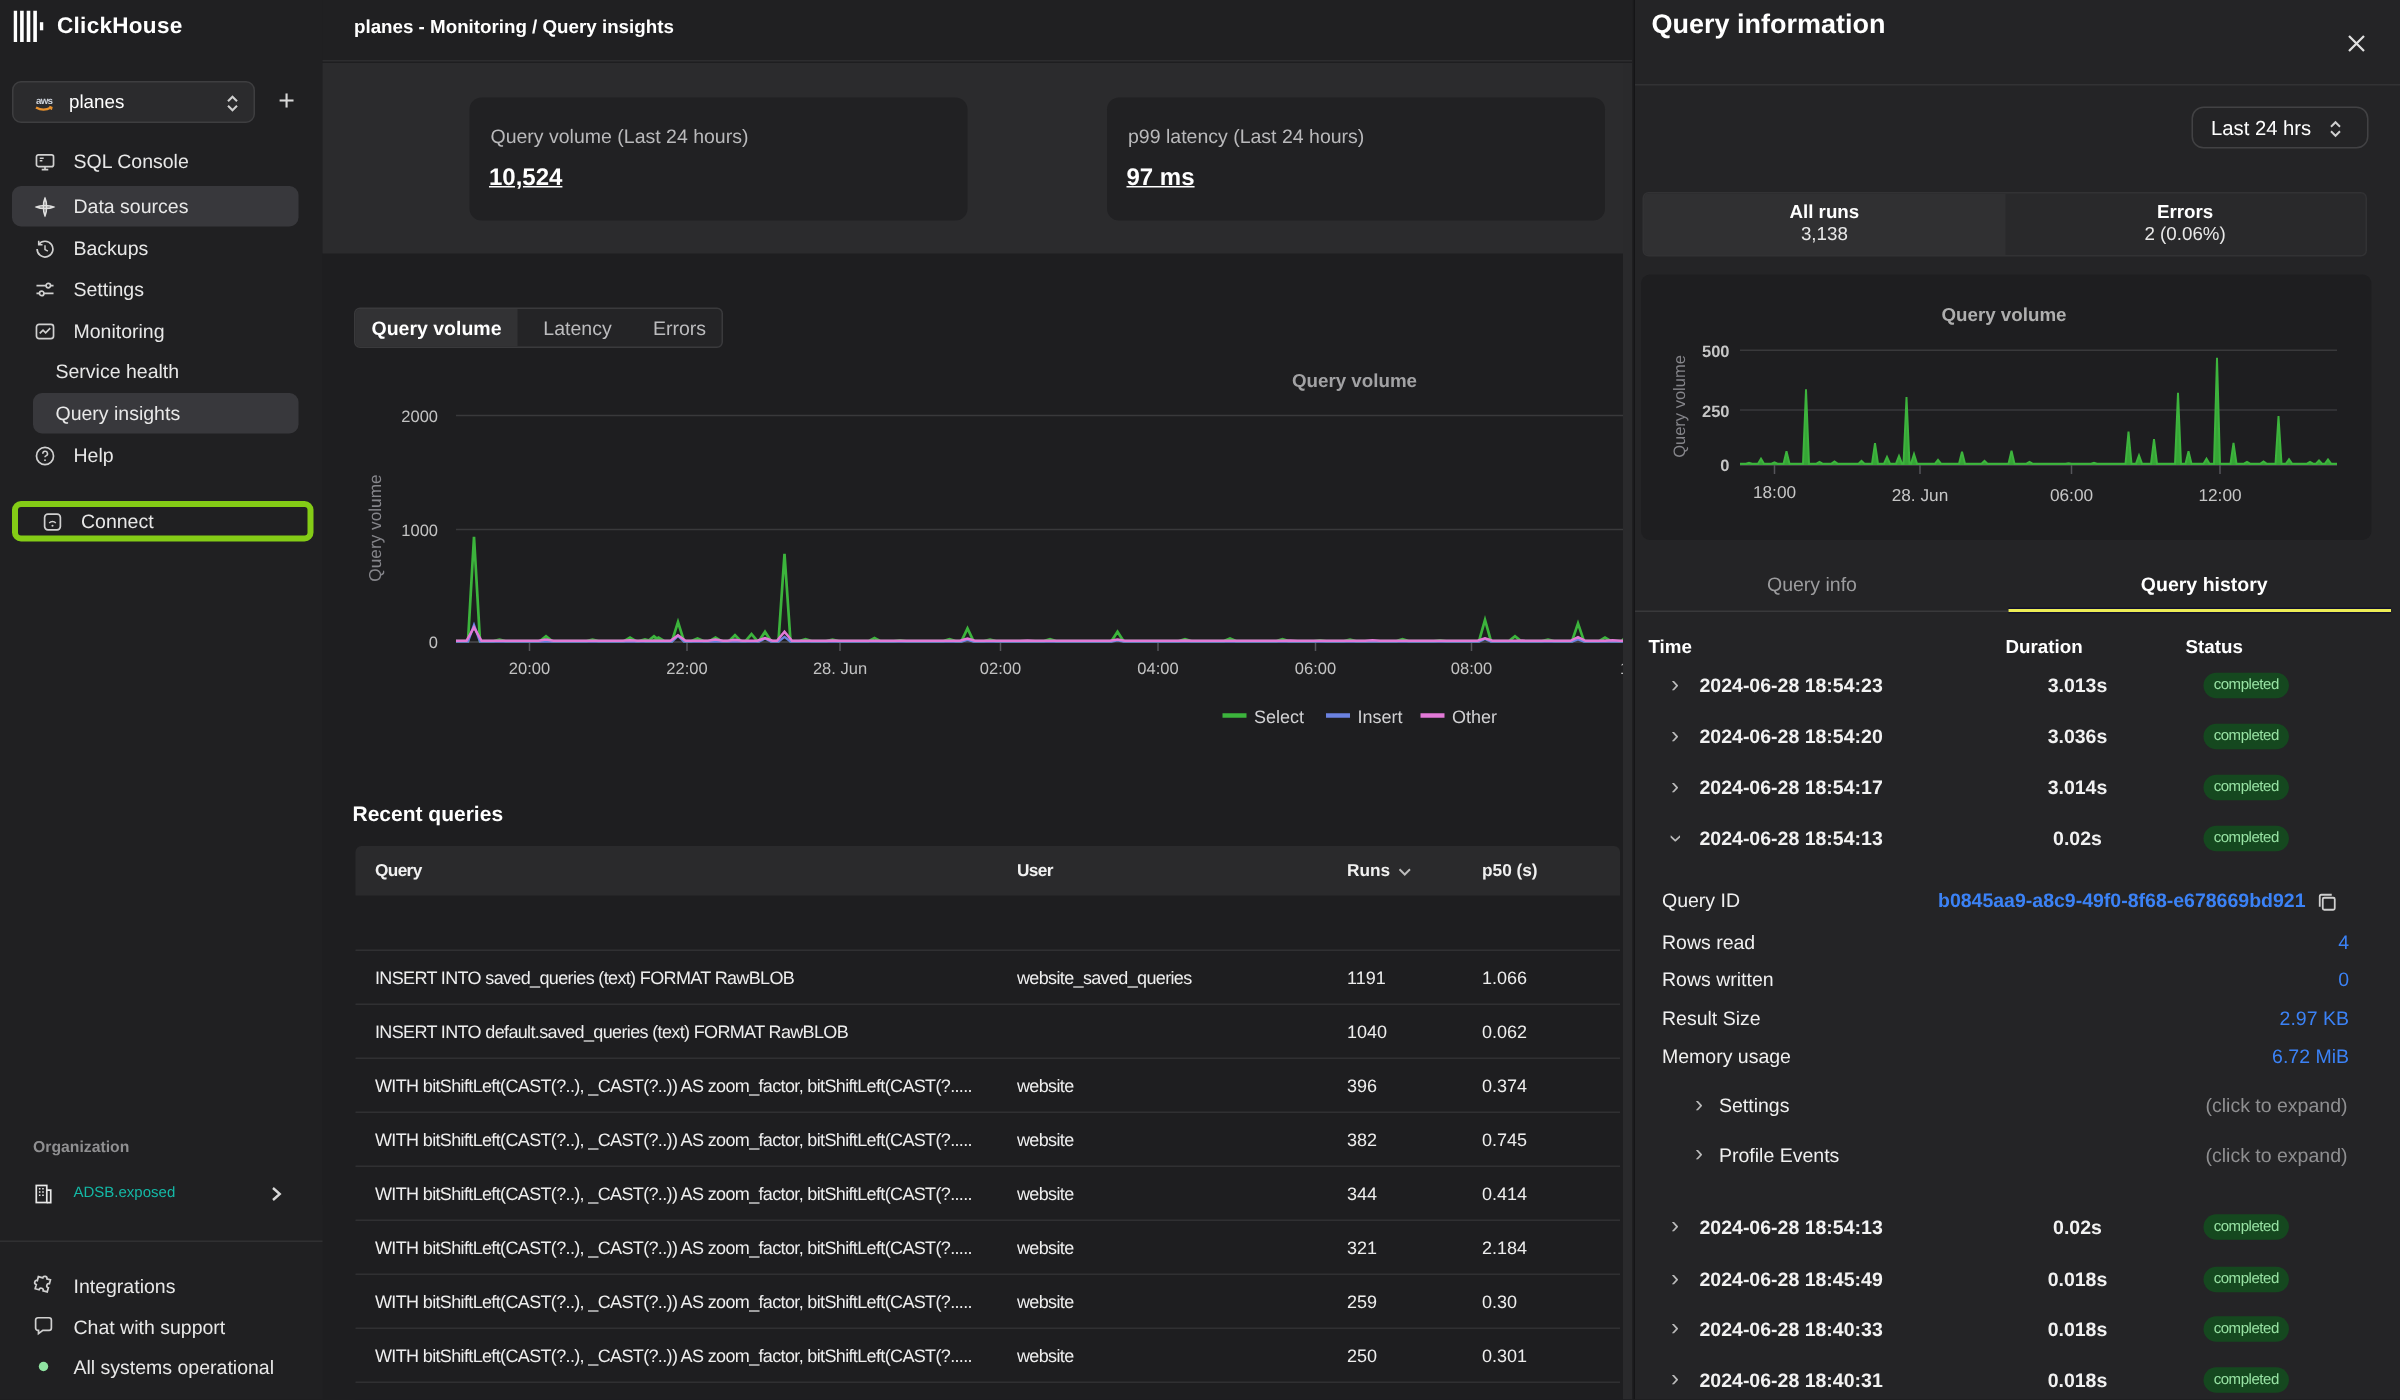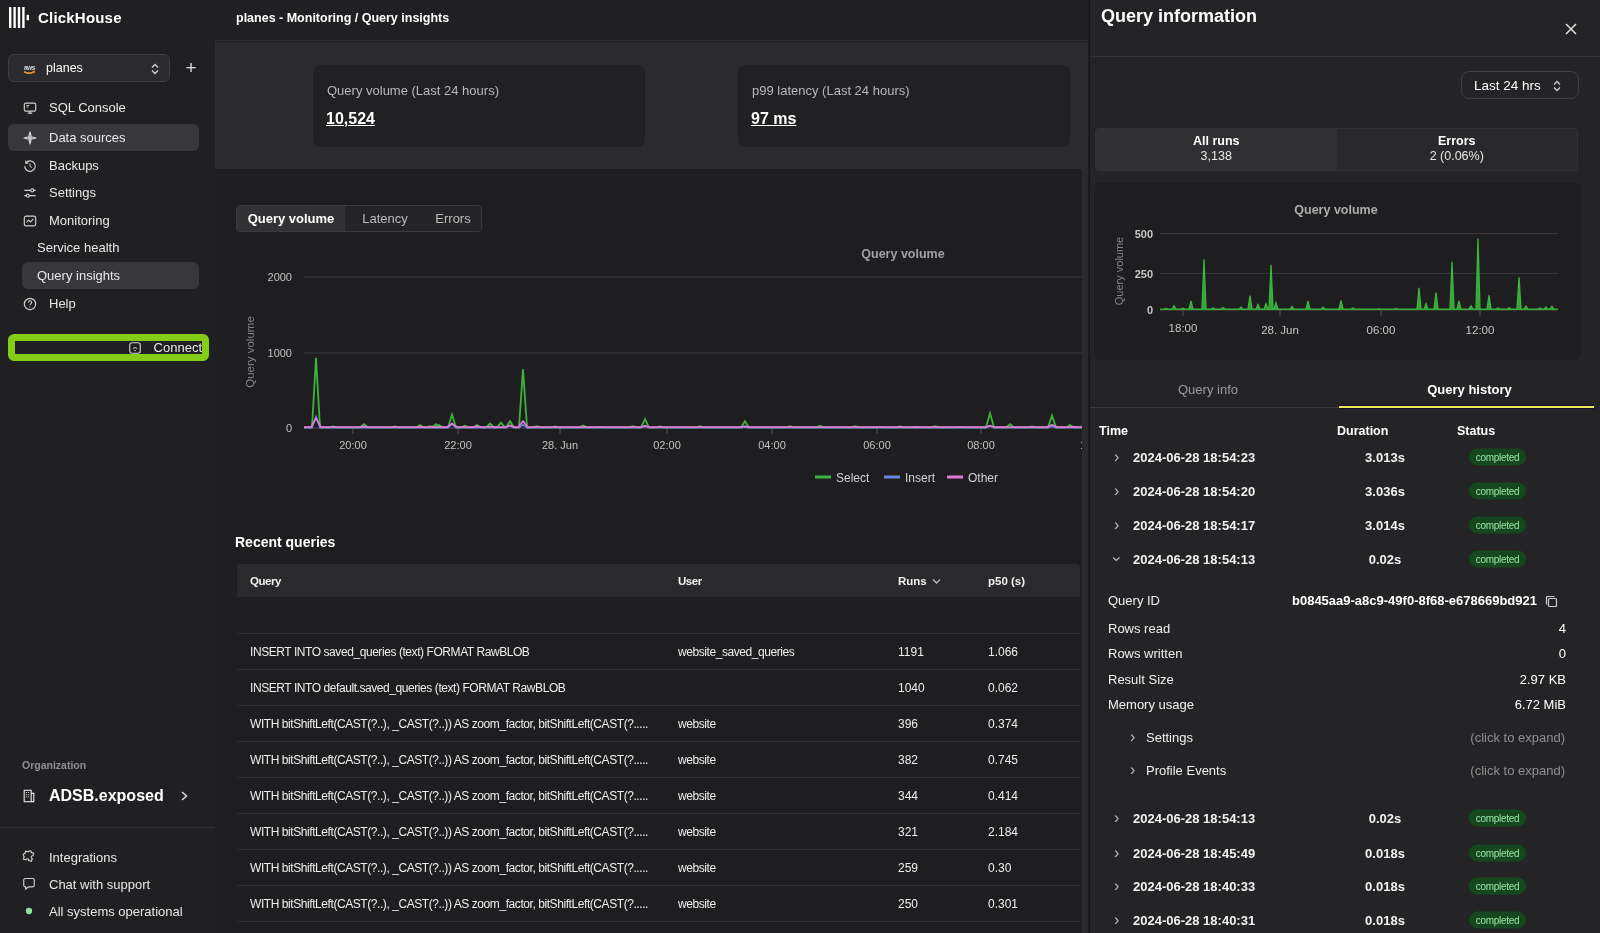--- a/index.html
+++ b/index.html
@@ -11,24 +11,24 @@
 #sidebar { position:absolute; left:0; top:0; width:215px; height:933px; background:#202022; }
 .logo-text { position:absolute; left:38px; top:9px; font-size:15px; font-weight:600; color:#fff; letter-spacing:0.2px; }
 .avatar { position:absolute; left:178px; top:8px; width:22px; height:22px; border-radius:50%; background:#9099ab; color:#2c313c; font-size:9.5px; font-weight:700; display:flex; align-items:center; justify-content:center;margin-left:47px; }
 .svc-select { position:absolute; left:8px; top:54px; width:162px; height:28px; background:#2b2b2d; border:1px solid #3e3e40; border-radius:6px; display:flex; align-items:center; }
 .svc-select .txt { margin-left:14px; font-size:12.5px; font-weight:500; color:#fff; }
 .plus { position:absolute; left:178px; top:54px; width:26px; height:28px; color:#d8d8d8; font-size:19px; font-weight:400; display:flex; align-items:center; justify-content:center; }
 .nav-item { position:absolute; left:8px; width:191px; height:27px; display:flex; align-items:center; font-size:13px; font-weight:500; color:#e8e8e8; border-radius:6px; }
 .nav-item .ic { width:14px; height:14px; margin-left:15px; margin-right:12px; flex:none; }
 .nav-item.active { background:#38383c; }
 .nav-sub { padding-left:29px; }
-.connect-btn { position:absolute; left:8px; top:334px; width:201px; height:27px; border:7px solid #84cc16; border-radius:6px; display:flex; align-items:center; font-size:13px; font-weight:500; color:#e8e8e8;justify-content:flex-end; }
+.connect-btn { position:absolute; left:8px; top:334px; width:201px; height:27px; border:4px solid #84cc16; border-radius:6px; display:flex; align-items:center; font-size:13px; font-weight:500; color:#e8e8e8; }
 .connect-btn .ic { width:14px; height:14px; margin-left:16px; margin-right:12px; }
 .org-label { position:absolute; left:22px; top:759px; font-size:10.5px; font-weight:700; color:#8f8f91; }
-.org-item { position:absolute; left:8px; top:782px; width:191px; height:27px; display:flex; align-items:center; font-size:16px; font-weight:700; color:#ffffff; }
+.org-item { position:absolute; left:8px; top:782px; width:191px; height:27px; display:flex; align-items:center; font-size:10px; font-weight:400; color:#14b8a6; }
 .org-item .ic { width:14px; height:14px; margin-left:14px; margin-right:13px; }
 .side-div { position:absolute; left:0; top:827px; width:215px; border-top:1px solid #303032; }
 .foot-item { position:absolute; left:8px; width:200px; height:26px; display:flex; align-items:center; font-size:13px; font-weight:500; color:#e8e8e8; }
 .foot-item .ic { width:14px; height:14px; margin-left:14px; margin-right:13px; }
 
 
 #main { position:absolute; left:215px; top:0; width:873px; height:803px; background:#1e1e20; }
 #topbar { position:absolute; left:0; top:0; width:873px; height:41px; background:#202022; border-bottom:1px solid #2d2d2f; }
 #topbar .title { position:absolute; left:21px; top:11px; font-size:12.5px; font-weight:700; color:#fff; }
 #statband { position:absolute; left:0; top:42px; width:873px; height:127px; background:#2b2b2d; }
@@ -65,21 +65,21 @@
 #qinfo-line { position:absolute; left:0px; top:407px; width:249px; border-top:1px solid #39393b; }
 
 .ph-head { position:absolute; top:424px; font-size:12.5px; font-weight:700; color:#fff; }
 .hrow { position:absolute; left:0; width:511px; height:34px; }
 .hrow .chv { position:absolute; left:24px; top:50%; transform:translateY(-50%); color:#bbb; }
 .hrow .tm { position:absolute; left:43px; top:50%; transform:translateY(-50%); font-size:13px; font-weight:700; color:#f2f2f2; }
 .hrow .du { position:absolute; left:245px; width:100px; top:50%; transform:translateY(-50%); font-size:13px; font-weight:700; color:#f2f2f2; text-align:center; }
 .pill { position:absolute; left:379px; top:50%; transform:translateY(-50%); width:57px; height:17px; border-radius:9px; background:#15481f; color:#97e2a3; font-size:10px; letter-spacing:-0.3px; display:flex; align-items:center; justify-content:center; }
 .kv { position:absolute; left:0; width:511px; height:25px; }
 .kv .k { position:absolute; left:18px; top:50%; transform:translateY(-50%); font-size:13px; color:#f0f0f0; }
-.kv .v { position:absolute; right:35px; top:50%; transform:translateY(-50%); font-size:13px; color:#ffffff; }
+.kv .v { position:absolute; right:35px; top:50%; transform:translateY(-50%); font-size:13px; color:#3b82f6; }
 .exp { position:absolute; left:0; width:511px; height:30px; }
 .exp .chv { position:absolute; left:40px; top:50%; transform:translateY(-50%); color:#bbb; }
 .exp .k { position:absolute; left:56px; top:50%; transform:translateY(-50%); font-size:13px; font-weight:500; color:#f0f0f0; }
 .exp .v { position:absolute; right:36px; top:50%; transform:translateY(-50%); font-size:13px; color:#8f8f91; }
 </style>
 </head>
 <body>
 <div id="root">
 
   <div id="sidebar">

